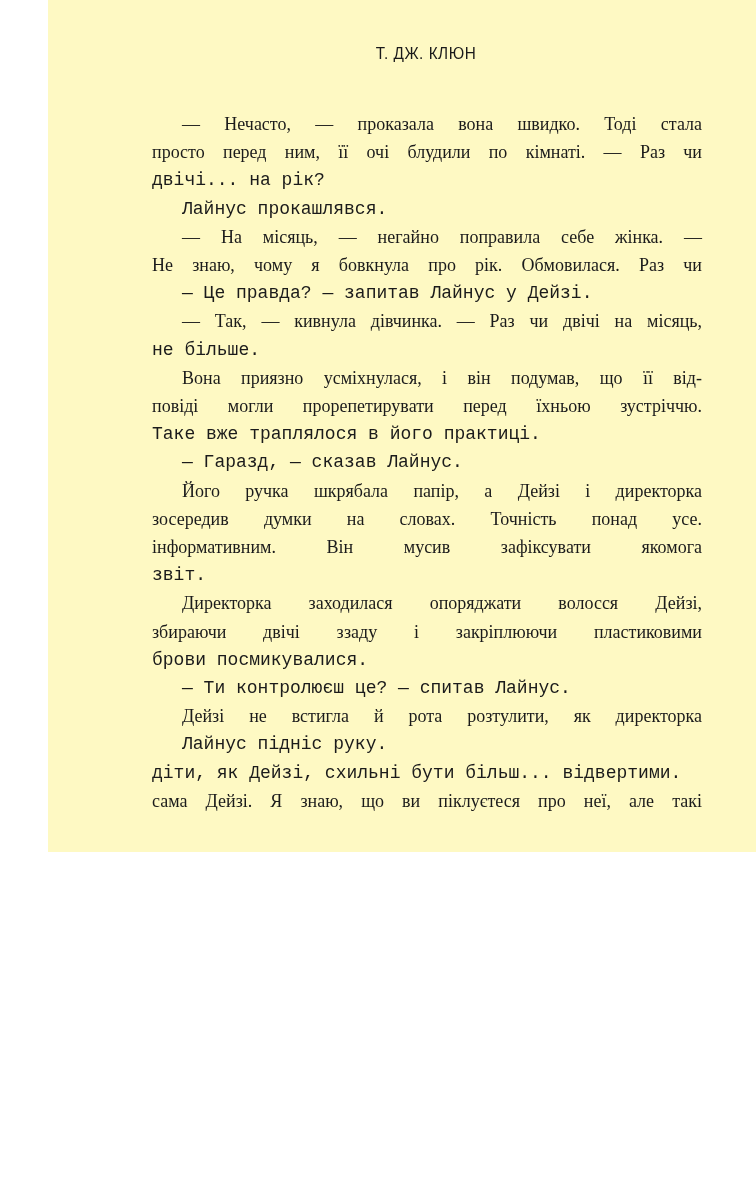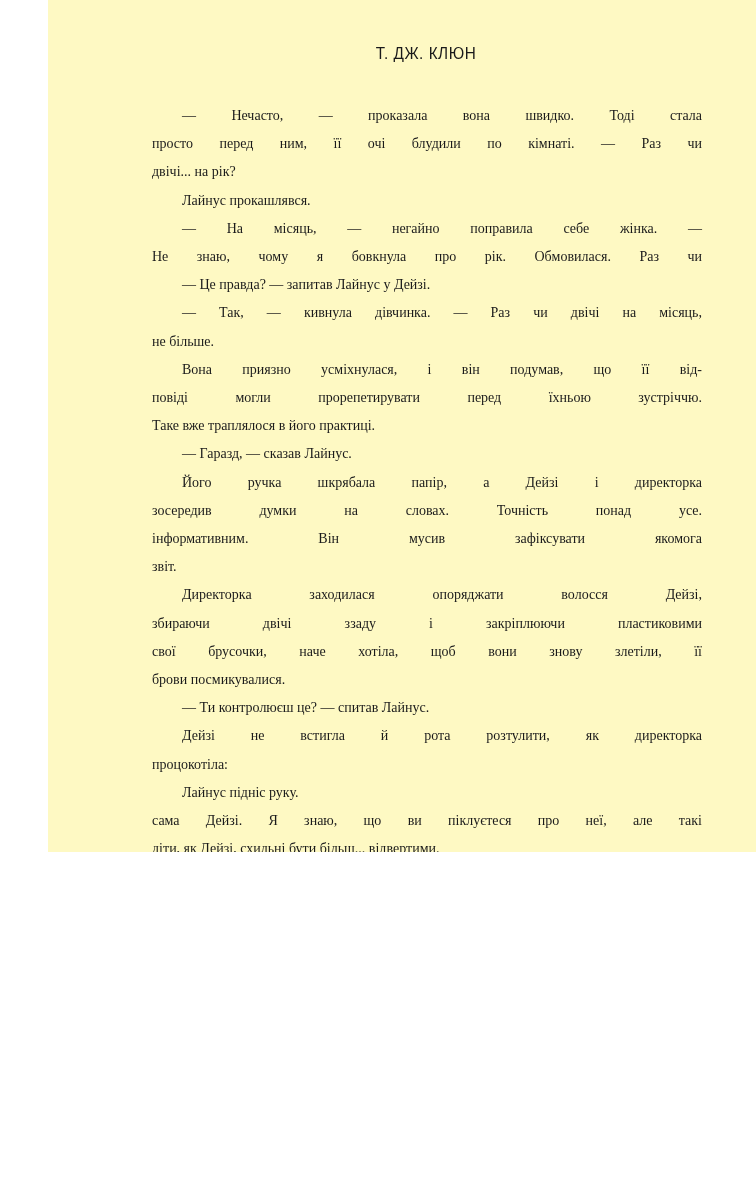--- a/index.html
+++ b/index.html
@@ -25,35 +25,36 @@
     text-align: center;
     font-family: "Liberation Sans", sans-serif;
     font-size: 17px;
     letter-spacing: 0.6px;
     color: #1a1a1a;
     transform: scaleX(0.9);
   }
   .body-text {
     position: absolute;
     left: 104px;
-    top: 102px;
+    top: 110px;
     width: 550px;
-    font-size: 14px;
+    font-size: 18px;
     line-height: 28.2px;
   }
   .paragraph {
     margin: 0;
   }
   .line {
     text-align: justify;
     text-align-last: justify;
     white-space: normal;
   }
   .line.last {
     text-align-last: left;
+    font-family: Liberation Mono, monospace;
   }
   .line.indent {
     padding-left: 30px;
   }
   .line em {
     font-style: italic;
   }
   .page-number {
     position: absolute;
     top: 1090px;
@@ -102,33 +103,31 @@
       </div>
       <div class="paragraph">
         <div class="line indent">Його ручка шкрябала папір, а Дейзі і директорка</div>
         <div class="line">зосередив думки на словах. Точність понад усе.</div>
         <div class="line">інформативним. Він мусив зафіксувати якомога</div>
         <div class="line last">звіт.</div>
       </div>
       <div class="paragraph">
         <div class="line indent">Директорка заходилася опоряджати волосся Дейзі,</div>
         <div class="line">збираючи двічі ззаду і закріплюючи пластиковими</div>
-        <div class="line">свої брусочки, наче хотіла, щоб вони знову злетіли, її</div>
         <div class="line last">брови посмикувалися.</div>
       </div>
       <div class="paragraph">
         <div class="line indent last">— Ти контролюєш це? — спитав Лайнус.</div>
       </div>
       <div class="paragraph">
         <div class="line indent">Дейзі не встигла й рота розтулити, як директорка</div>
-        <div class="line last">процокотіла:</div>
       </div>
       <div class="paragraph">
         <div class="line indent last">Лайнус підніс руку.</div>
       </div>
       <div class="paragraph">
+        <div class="line last">діти, як Дейзі, схильні бути більш... відвертими.</div>
         <div class="line">сама Дейзі. Я знаю, що ви піклуєтеся про неї, але такі</div>
-        <div class="line last">діти, як Дейзі, схильні бути більш... відвертими.</div>
       </div>
     </div>
 
   <div class="page-number">8</div>
 </div>
 
 </body></html>

